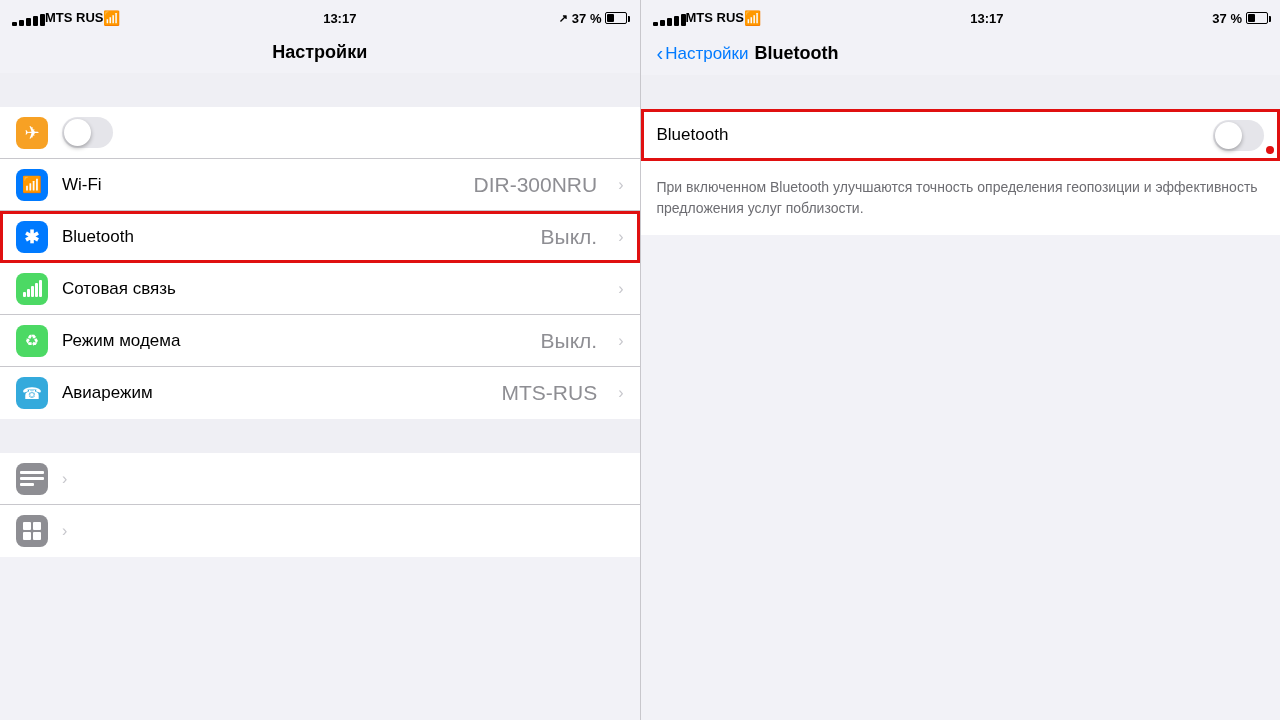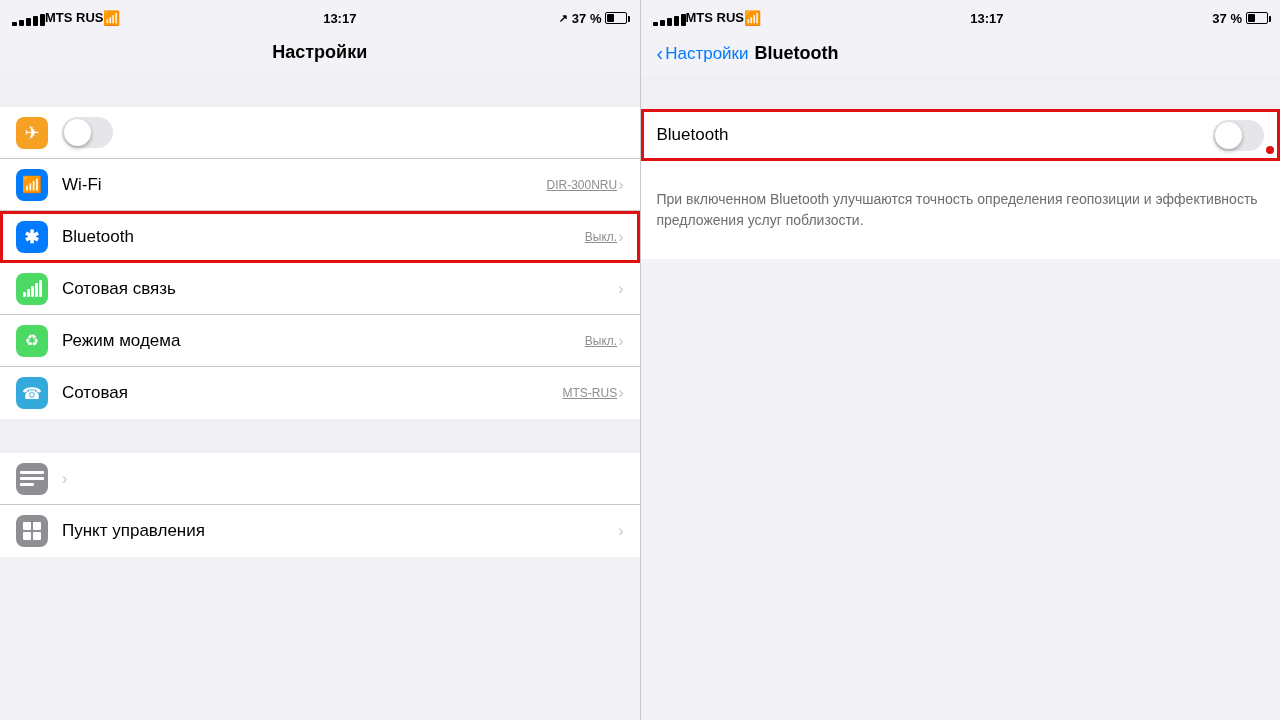--- a/index.html
+++ b/index.html
@@ -143,24 +143,23 @@
       display: flex; align-items: center; justify-content: center;
     }
 
     .row-label {
       flex: 1;
       font-size: 17px;
       color: #000;
     }
 
     .row-value {
-      font-size: 12px;
+      font-size: 21px;
       color: #8e8e93;
-      margin-right: 1px;
-      text-decoration: underline;
+      margin-right: 21px;
     }
 
     .row-chevron {
       font-size: 16px;
       color: #c7c7cc;
     }
 
     
     .toggle {
       width: 51px;
@@ -201,21 +200,21 @@
       outline-offset: -3px;
     }
 
     .bt-row-label {
       flex: 1;
       font-size: 17px;
       color: #000;
     }
 
     .bt-description {
-      padding: 28px 16px;
+      padding: 16px 16px;
       font-size: 14px;
       color: #6d6d72;
       line-height: 1.5;
     }
 
     
     .cell-bars { display: flex; align-items: flex-end; gap: 1px; }
     .bar { width: 3px; background: #fff; border-radius: 1px; }
 
     
@@ -335,21 +334,21 @@
       </div>
       <span class="row-label">Режим модема</span>
       <span class="row-value">Выкл.</span>
       <span class="row-chevron">›</span>
     </div>
 
     <div class="settings-row">
       <div class="row-icon" style="background:#34aadc;">
         <span class="icon-symbol phone-symbol">☎</span>
       </div>
-      <span class="row-label">Сотовая</span>
+      <span class="row-label">Авиарежим</span>
       <span class="row-value">MTS-RUS</span>
       <span class="row-chevron">›</span>
     </div>
   </div>
 
   <div class="section-spacer"></div>
 
   <div class="settings-list">
 
     <div class="settings-row">
@@ -365,21 +364,20 @@
 
     <div class="settings-row">
       <div class="row-icon icon-gray">
         <div class="control-icon">
           <div class="control-cell"></div>
           <div class="control-cell"></div>
           <div class="control-cell"></div>
           <div class="control-cell"></div>
         </div>
       </div>
-      <span class="row-label">Пункт управления</span>
       <span class="row-chevron">›</span>
     </div>
   </div>
 </div>
 
 <div class="phone-panel" style="border-right:none;">
 
   <div class="status-bar">
     <div class="status-left">
       <div class="signal-dots">

